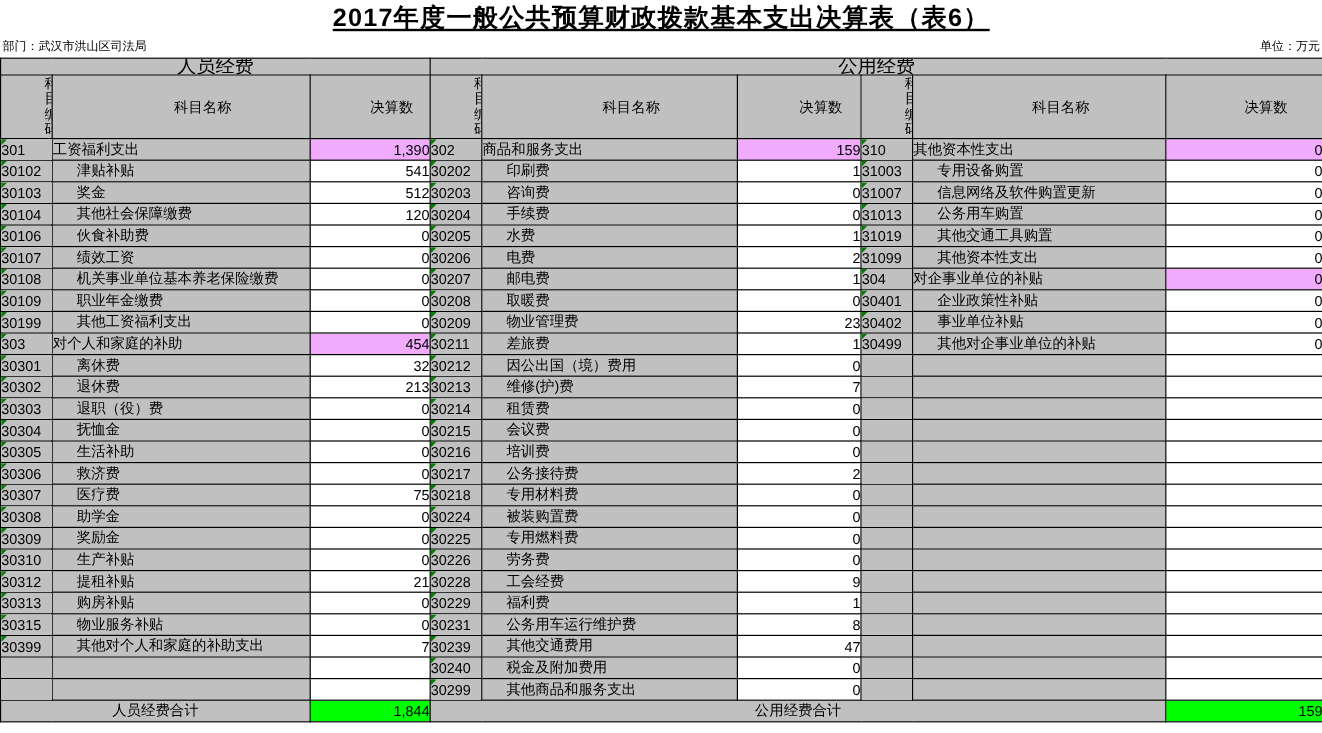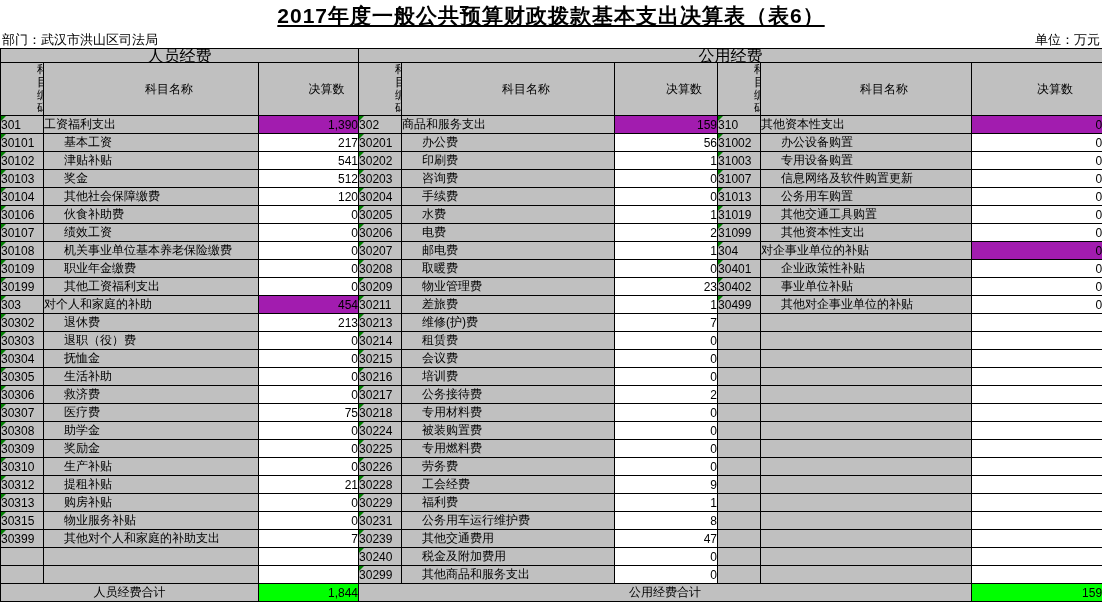--- a/index.html
+++ b/index.html
@@ -1,35 +1,35 @@
 <!DOCTYPE html>
 <html><head>
 <meta charset="utf-8">
 <style>
   html,body{margin:0;padding:0;background:#ffffff;}
   .page{
     width:1102px;height:611px;overflow:hidden;position:relative;
     font-family:"Liberation Sans","DejaVu Sans",sans-serif;color:#000;background:#fff;
   }
   .title{height:31px;line-height:31px;text-align:center;font-size:21px;font-weight:bold;letter-spacing:1px;text-decoration:underline;}
-  .meta{display:flex;justify-content:space-between;align-items:flex-end;height:17px;font-size:13px;line-height:16px;padding:0 2px;}
+  .meta{display:flex;justify-content:space-between;align-items:flex-end;height:17px;font-size:10px;line-height:16px;padding:0 2px;}
   table.grid{border-collapse:collapse;table-layout:fixed;width:1102px;}
   table.grid th, table.grid td{
     border:1px solid #000;font-size:12px;font-weight:normal;
     overflow:hidden;white-space:nowrap;padding:0;vertical-align:middle;
   }
   thead th{background:#c0c0c0;text-align:center;}
   tr.hdr1 th{height:13px;font-size:16px;line-height:12px;}
   tr.hdr2 th{height:33px;white-space:normal;line-height:13px;padding-left:36px;}
   tr.body-row{height:17px;}
   td.code{position:relative;padding-left:3px;background:#c0c0c0;}
   td.name{padding-left:4px;background:#c0c0c0;}
   td.name.sub{padding-left:20px;}
   td.val{text-align:right;padding-right:4px;background:#fff;}
-  td.val.cat{background:#a21caf;}
+  td.val.cat{background:#f0abfc;}
   span.flag{position:absolute;top:0;left:0;width:0;height:0;
     border-top:5px solid #007f00;border-right:5px solid transparent;}
   tr.total-row{height:18px;}
   tr.total-row td.lbl{text-align:center;background:#c0c0c0;}
   tr.total-row td.val{background:#00ff00;}
 </style>
 </head>
 <body>
 
 <div class="page">
@@ -75,31 +75,20 @@
           <td class="name">工资福利支出</td>
           <td class="val cat">1,390</td>
           <td class="code"><span class="flag"></span>302</td>
           <td class="name">商品和服务支出</td>
           <td class="val cat">159</td>
           <td class="code"><span class="flag"></span>310</td>
           <td class="name">其他资本性支出</td>
           <td class="val cat">0</td>
         </tr>
         <tr class="body-row">
-          <td class="code"><span class="flag"></span>30101</td>
-          <td class="name sub">基本工资</td>
-          <td class="val">217</td>
-          <td class="code"><span class="flag"></span>30201</td>
-          <td class="name sub">办公费</td>
-          <td class="val">56</td>
-          <td class="code"><span class="flag"></span>31002</td>
-          <td class="name sub">办公设备购置</td>
-          <td class="val">0</td>
-        </tr>
-        <tr class="body-row">
           <td class="code"><span class="flag"></span>30102</td>
           <td class="name sub">津贴补贴</td>
           <td class="val">541</td>
           <td class="code"><span class="flag"></span>30202</td>
           <td class="name sub">印刷费</td>
           <td class="val">1</td>
           <td class="code"><span class="flag"></span>31003</td>
           <td class="name sub">专用设备购置</td>
           <td class="val">0</td>
         </tr>
@@ -183,20 +172,31 @@
         <tr class="body-row">
           <td class="code"><span class="flag"></span>303</td>
           <td class="name">对个人和家庭的补助</td>
           <td class="val cat">454</td>
           <td class="code"><span class="flag"></span>30211</td>
           <td class="name sub">差旅费</td>
           <td class="val">1</td>
           <td class="code"><span class="flag"></span>30499</td>
           <td class="name sub">其他对企事业单位的补贴</td>
           <td class="val">0</td>
+        </tr>
+        <tr class="body-row">
+          <td class="code"><span class="flag"></span>30301</td>
+          <td class="name sub">离休费</td>
+          <td class="val">32</td>
+          <td class="code"><span class="flag"></span>30212</td>
+          <td class="name sub">因公出国（境）费用</td>
+          <td class="val">0</td>
+          <td class="code"></td>
+          <td class="name"></td>
+          <td class="val"></td>
         </tr>
         <tr class="body-row">
           <td class="code"><span class="flag"></span>30302</td>
           <td class="name sub">退休费</td>
           <td class="val">213</td>
           <td class="code"><span class="flag"></span>30213</td>
           <td class="name sub">维修(护)费</td>
           <td class="val">7</td>
           <td class="code"></td>
           <td class="name"></td>

